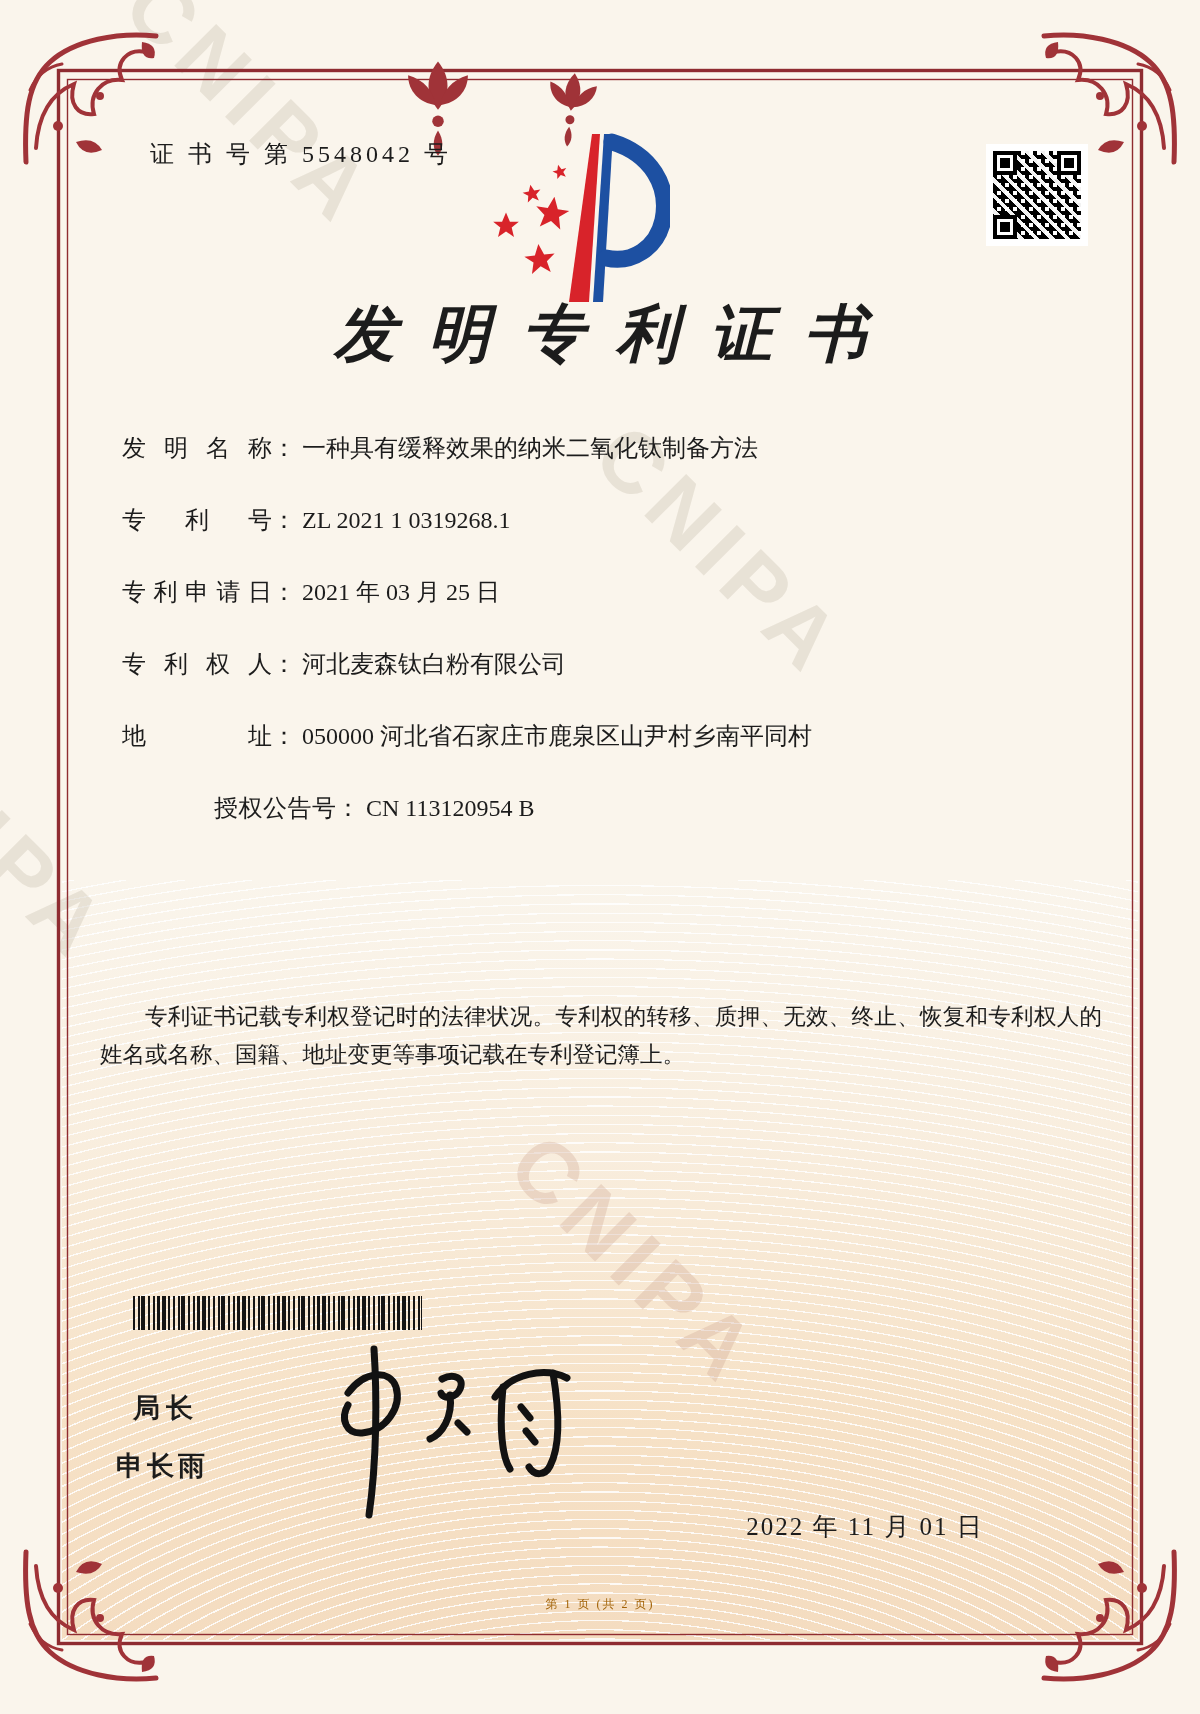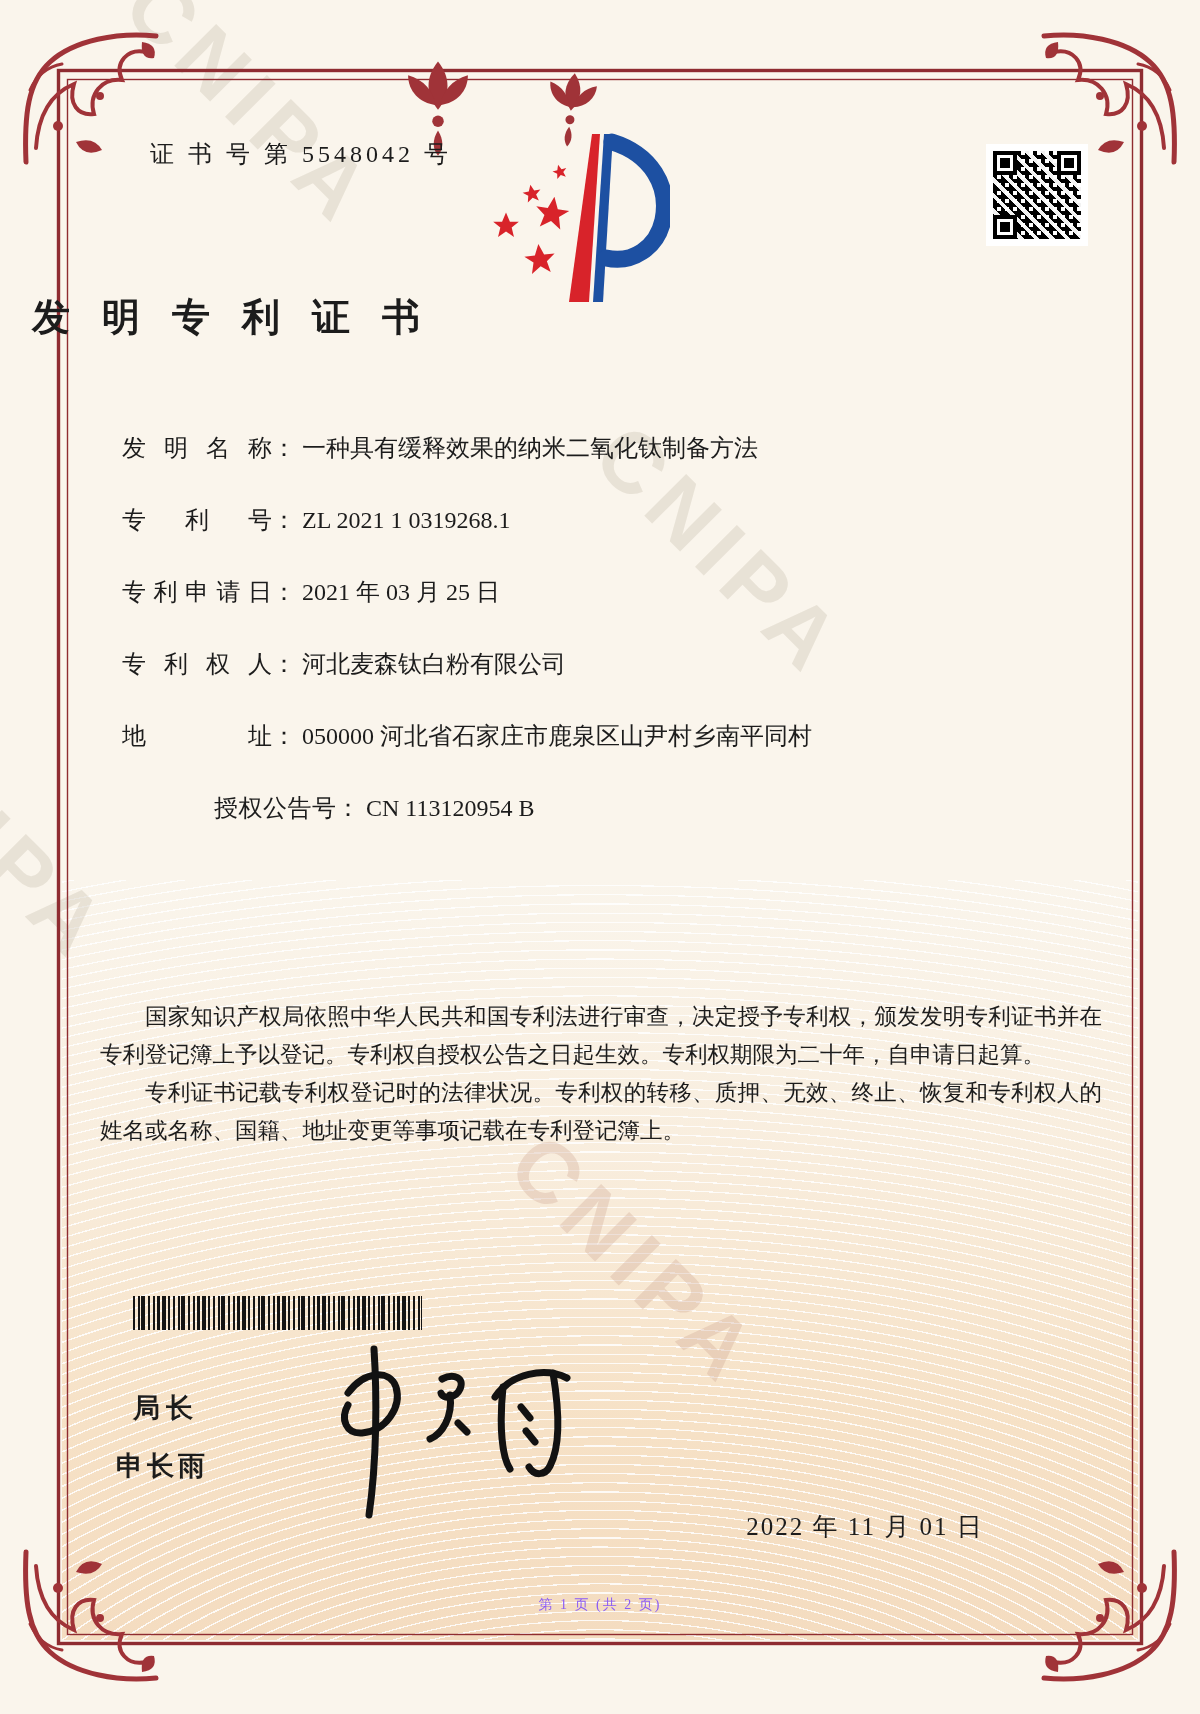--- a/index.html
+++ b/index.html
@@ -32,22 +32,22 @@
     background:
       repeating-linear-gradient(45deg, rgba(255,255,255,0) 0 7px, rgba(255,255,255,.95) 7px 11px),
       repeating-linear-gradient(0deg,#000 0 4px, rgba(0,0,0,0) 4px 8px),
       repeating-linear-gradient(90deg,#000 0 4px,#fff 4px 8px);}
   .qr-finder{position:absolute;width:16px;height:16px;border:4px solid #000;background:#fff;}
   .qr-finder::after{content:"";position:absolute;left:3px;top:3px;width:10px;height:10px;background:#000;}
   .qr-f-tl{left:0;top:0;} .qr-f-tr{right:0;top:0;} .qr-f-bl{left:0;bottom:0;}
 
   .logo{left:470px;top:132px;z-index:4;}
 
-  .title{left:0;top:292px;width:100%;font-size:38px;font-weight:700;
-         letter-spacing:32px;text-indent:32px;z-index:4;}
+  .title{left:0;top:292px;width:100%;text-align:center;font-size:62px;font-weight:700;
+         letter-spacing:32px;text-indent:32px;z-index:4;font-style:italic;}
 
   
   .fields{left:122px;top:432px;width:960px;z-index:4;display:flex;flex-direction:column;gap:44px;}
   .frow{font-size:24px;height:28px;white-space:nowrap;}
   .flabel{display:inline-block;width:150px;text-align:justify;text-align-last:justify;vertical-align:bottom;}
   .fcolon{display:inline-block;margin-right:6px;}
   .grant-pair{display:flex;}
   .grant-right{margin-left:92px;}
   .grant-right .flabel{width:122px;}
 
@@ -66,22 +66,22 @@
   
   .signer-title{left:133px;top:1390px;font-size:27px;letter-spacing:6px;z-index:4;
                 font-family:"Liberation Sans","DejaVu Sans",sans-serif;font-weight:600;}
   .signer-name{left:116px;top:1448px;font-size:27px;letter-spacing:4px;z-index:4;
                font-family:"Liberation Sans","DejaVu Sans",sans-serif;font-weight:600;}
   .autograph{left:290px;top:1335px;z-index:5;}
   .issue-date{left:700px;top:1510px;width:330px;text-align:center;font-size:25px;
               letter-spacing:2px;z-index:4;}
 
   
-  .page-footer{left:0;top:1596px;width:100%;text-align:center;font-size:14px;
-               letter-spacing:2px;z-index:4;color:#8b5cf6;}
+  .page-footer{left:0;top:1596px;width:100%;text-align:center;font-size:12px;
+               letter-spacing:2px;z-index:4;color:#a16207;}
 </style>
 </head>
 <body>
 
 <div class="abs waves"></div>
 
 <div class="abs wm" style="left:175px;top:-45px;">CNIPA</div>
 <div class="abs wm" style="left:645px;top:405px;">CNIPA</div>
 <div class="abs wm" style="left:-90px;top:690px;">CNIPA</div>
 <div class="abs wm pink" style="left:560px;top:1115px;">CNIPA</div>
@@ -169,21 +169,20 @@
     <span class="flabel">地址</span><span class="fcolon">：</span><span>050000  河北省石家庄市鹿泉区山尹村乡南平同村</span>
   </div>
   <div class="frow grant-pair">
     <div class="grant-right">
       <span class="flabel">授权公告号</span><span class="fcolon">：</span><span>CN 113120954 B</span>
     </div>
   </div>
 </div>
 
 <div class="abs paras">
-  <p>国家知识产权局依照中华人民共和国专利法进行审查，决定授予专利权，颁发发明专利证书并在专利登记簿上予以登记。专利权自授权公告之日起生效。专利权期限为二十年，自申请日起算。</p>
   <p>专利证书记载专利权登记时的法律状况。专利权的转移、质押、无效、终止、恢复和专利权人的姓名或名称、国籍、地址变更等事项记载在专利登记簿上。</p>
 </div>
 
 <div class="abs barcode"></div>
 
 <div class="abs signer-title">局长</div>
 <div class="abs signer-name">申长雨</div>
 
 <svg class="abs autograph" width="330" height="185" viewBox="0 0 330 185">
   <g fill="none" stroke="#121212" stroke-width="7" stroke-linecap="round" stroke-linejoin="round">

